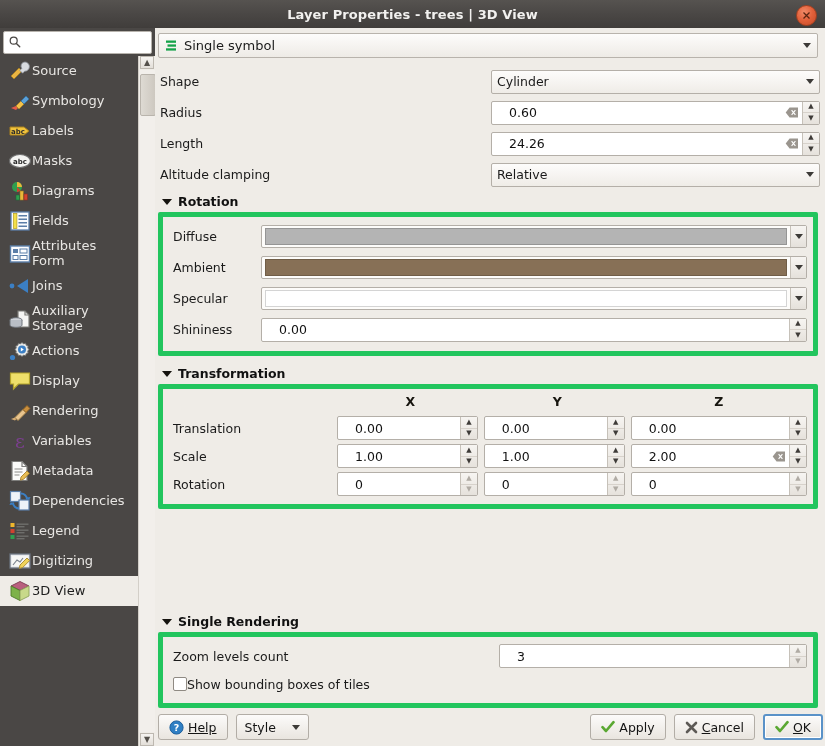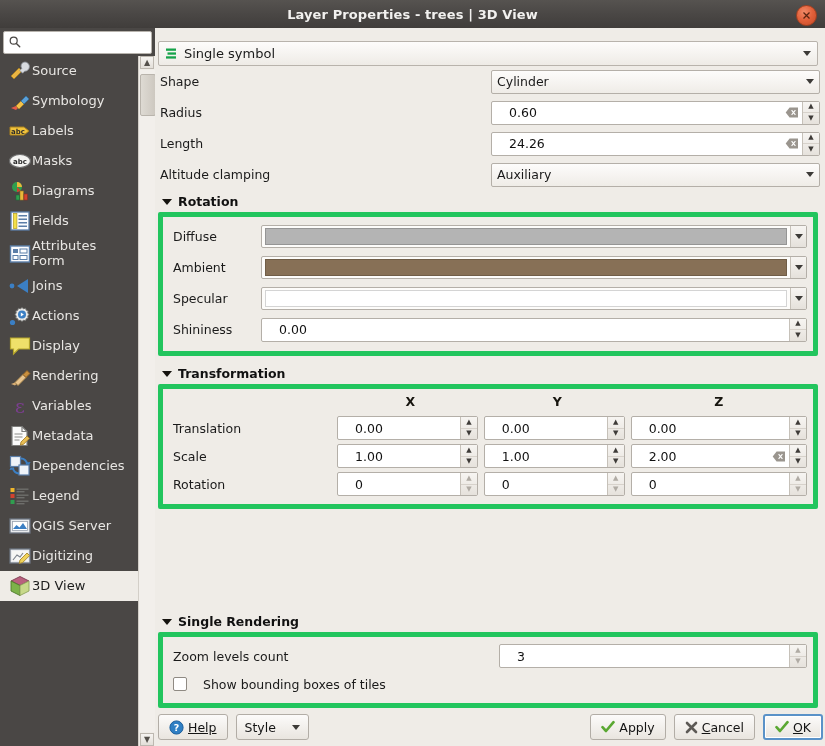--- a/index.html
+++ b/index.html
@@ -74,21 +74,21 @@
   .vscroll .arr.up{top:0;}
   .vscroll .arr.dn{bottom:0;}
 
   
   .pane{position:absolute;left:155px;top:28px;width:670px;height:718px;background:#efece7;}
 
   .rendercombo{
     position:absolute;left:3px;top:5px;width:660px;height:25px;
     background:linear-gradient(to bottom,#fdfcfb,#eeebe6);
     border:1px solid #b8b3ac;border-radius:2px;box-sizing:border-box;
-    display:flex;align-items:center;padding:0 6px;cursor:pointer;margin-top:8px;
+    display:flex;align-items:center;padding:0 6px;cursor:pointer;
   }
   .rendercombo .txt{flex:1;font-size:13px;color:#1b1b1b;padding-left:6px;}
   .cbarrow{width:0;height:0;border-left:4px solid transparent;border-right:4px solid transparent;border-top:5px solid #3c3a37;}
 
   .form{position:absolute;left:1px;top:38px;width:664px;}
   .row{display:flex;align-items:center;height:31px;}
   .row .lab{width:335px;font-size:12.5px;color:#1b1b1b;padding-left:4px;box-sizing:border-box;}
   .field{flex:1;display:flex;align-items:center;}
 
   .combo{
@@ -141,21 +141,21 @@
   .tgrid{width:100%;border-collapse:collapse;}
   .tgrid th{font-size:12.5px;font-weight:700;color:#17150f;padding:3px 0 5px 0;text-align:center;}
   .tgrid td{padding:2px 0;}
   .tgrid td.tl{font-size:12.5px;padding-left:4px;white-space:nowrap;}
   .tcell{padding-right:6px !important;}
   .tcell:last-child{padding-right:0 !important;}
 
   
   .lrrow{display:flex;align-items:center;height:30px;}
   .lrrow .lab{width:330px;font-size:12.5px;padding-left:4px;box-sizing:border-box;}
-  .chkrow{display:flex;align-items:center;gap:16px;height:26px;padding-left:4px;cursor:pointer;}
+  .chkrow{display:flex;align-items:center;gap:0;height:26px;padding-left:4px;cursor:pointer;}
   .chk{width:14px;height:14px;background:#fff;border:1px solid #8f8a83;border-radius:2px;box-sizing:border-box;}
 
   
   .btnbar{position:absolute;left:3px;right:2px;bottom:5px;height:28px;display:flex;align-items:center;}
   .btn{
     height:26px;display:flex;align-items:center;gap:4px;padding:0 10px;box-sizing:border-box;
     background:linear-gradient(to bottom,#fcfbfa,#e9e5df);
     border:1px solid #b2ada6;border-radius:3px;cursor:pointer;font-size:12.5px;color:#141414;
   }
   .btn.focus{border:2px solid #5a92c8;box-shadow:inset 0 0 0 1px #fff;padding:0 9px;}
@@ -252,20 +252,30 @@
         </svg>
         <span class="lbl">Attributes
 Form</span>
       </div>
       <div class="sbitem">
         <svg viewBox="0 0 24 24" class="sbicon">
           <circle cx="4" cy="12" r="2.4" fill="#3b7fc4"></circle>
           <path d="M20 5v14l-11-7z" fill="#3b7fc4"></path>
         </svg>
         <span class="lbl">Joins</span>
+      </div>
+      <div class="sbitem">
+        <svg viewBox="0 0 24 24" class="sbicon">
+          <path d="M10 4h7l4 4v12h-11z" fill="#f6f6f4" stroke="#7d7d79" stroke-width="1.2"></path>
+          <path d="M17 4v4h4" fill="none" stroke="#7d7d79" stroke-width="1.2"></path>
+          <ellipse cx="8" cy="13" rx="6" ry="2.3" fill="#cfd3d8" stroke="#6f747b" stroke-width="1"></ellipse>
+          <path d="M2 13v5c0 1.3 2.7 2.3 6 2.3s6-1 6-2.3v-5" fill="#b9bec5" stroke="#6f747b" stroke-width="1"></path>
+        </svg>
+        <span class="lbl">Auxiliary
+Storage</span>
       </div>
       <div class="sbitem">
         <svg viewBox="0 0 24 24" class="sbicon">
           <path d="M14 3.5l1.6 1.2 2-.4.7 1.9 1.9.7-.4 2 1.2 1.6-1.2 1.6.4 2-1.9.7-.7 1.9-2-.4-1.6 1.2-1.6-1.2-2 .4-.7-1.9-1.9-.7.4-2L7 10.5l1.2-1.6-.4-2 1.9-.7.7-1.9 2 .4z" fill="#e9e9e7" stroke="#6a6a68" stroke-width="1"></path>
           <circle cx="14" cy="10.5" r="4" fill="#3b7fc4"></circle>
           <path d="M12.8 8.4l3 2.1-3 2.1z" fill="#fff"></path>
           <circle cx="4.5" cy="18.5" r="2.6" fill="#3b7fc4"></circle>
         </svg>
         <span class="lbl">Actions</span>
       </div>
@@ -323,28 +333,20 @@
             <rect x="8.5" y="13" width="8" height="1.4"></rect>
             <rect x="8.5" y="16.5" width="12" height="1.4"></rect>
             <rect x="8.5" y="19" width="8" height="1.4"></rect>
           </g>
         </svg>
         <span class="lbl">Legend</span>
       </div>
       <div class="sbitem">
         <svg viewBox="0 0 24 24" class="sbicon">
           <rect x="2" y="5" width="20" height="14" fill="#e9ebee" stroke="#6c7480" stroke-width="1.3"></rect>
-          <rect x="4.5" y="7.5" width="15" height="9" fill="#ffffff" stroke="#9aa2ad" stroke-width=".8"></rect>
-          <path d="M5 15l3.5-4 3 2.5 3.5-4.5 4 6z" fill="#3b7fc4"></path>
-        </svg>
-        <span class="lbl">QGIS Server</span>
-      </div>
-      <div class="sbitem">
-        <svg viewBox="0 0 24 24" class="sbicon">
-          <rect x="2" y="5" width="20" height="14" fill="#e9ebee" stroke="#6c7480" stroke-width="1.3"></rect>
           <rect x="4" y="7" width="16" height="10" fill="#f7f7f5"></rect>
           <path d="M5 16l4-5 3 2 3-4" fill="none" stroke="#7d848e" stroke-width="1.2"></path>
           <path d="M12 16l7-7 2.6 2.6-7 7-3.4.8z" fill="#f0d35a" stroke="#a8872c" stroke-width=".9"></path>
         </svg>
         <span class="lbl">Digitizing</span>
       </div>
       <div class="sbitem sel">
         <svg viewBox="0 0 24 24" class="sbicon">
           <path d="M12 2.5l9 4.5-9 4.5-9-4.5z" fill="#b9607e" stroke="#7c3a50" stroke-width=".9"></path>
           <path d="M3 7v10l9 4.5V11.5z" fill="#7db24a" stroke="#4e7a2b" stroke-width=".9"></path>
@@ -420,21 +422,21 @@
               <div>▼</div>
             </span>
           </div>
         </div>
       </div>
 
       <div class="row">
         <div class="lab">Altitude clamping</div>
         <div class="field">
           <div class="combo">
-            <span class="txt">Auxiliary</span>
+            <span class="txt">Relative</span>
             <span class="cbarrow"></span>
           </div>
         </div>
       </div>
 
       <div class="grouphdr">
         <span class="tri"></span>
         <span>Rotation</span>
       </div>
       <div class="gbox">

